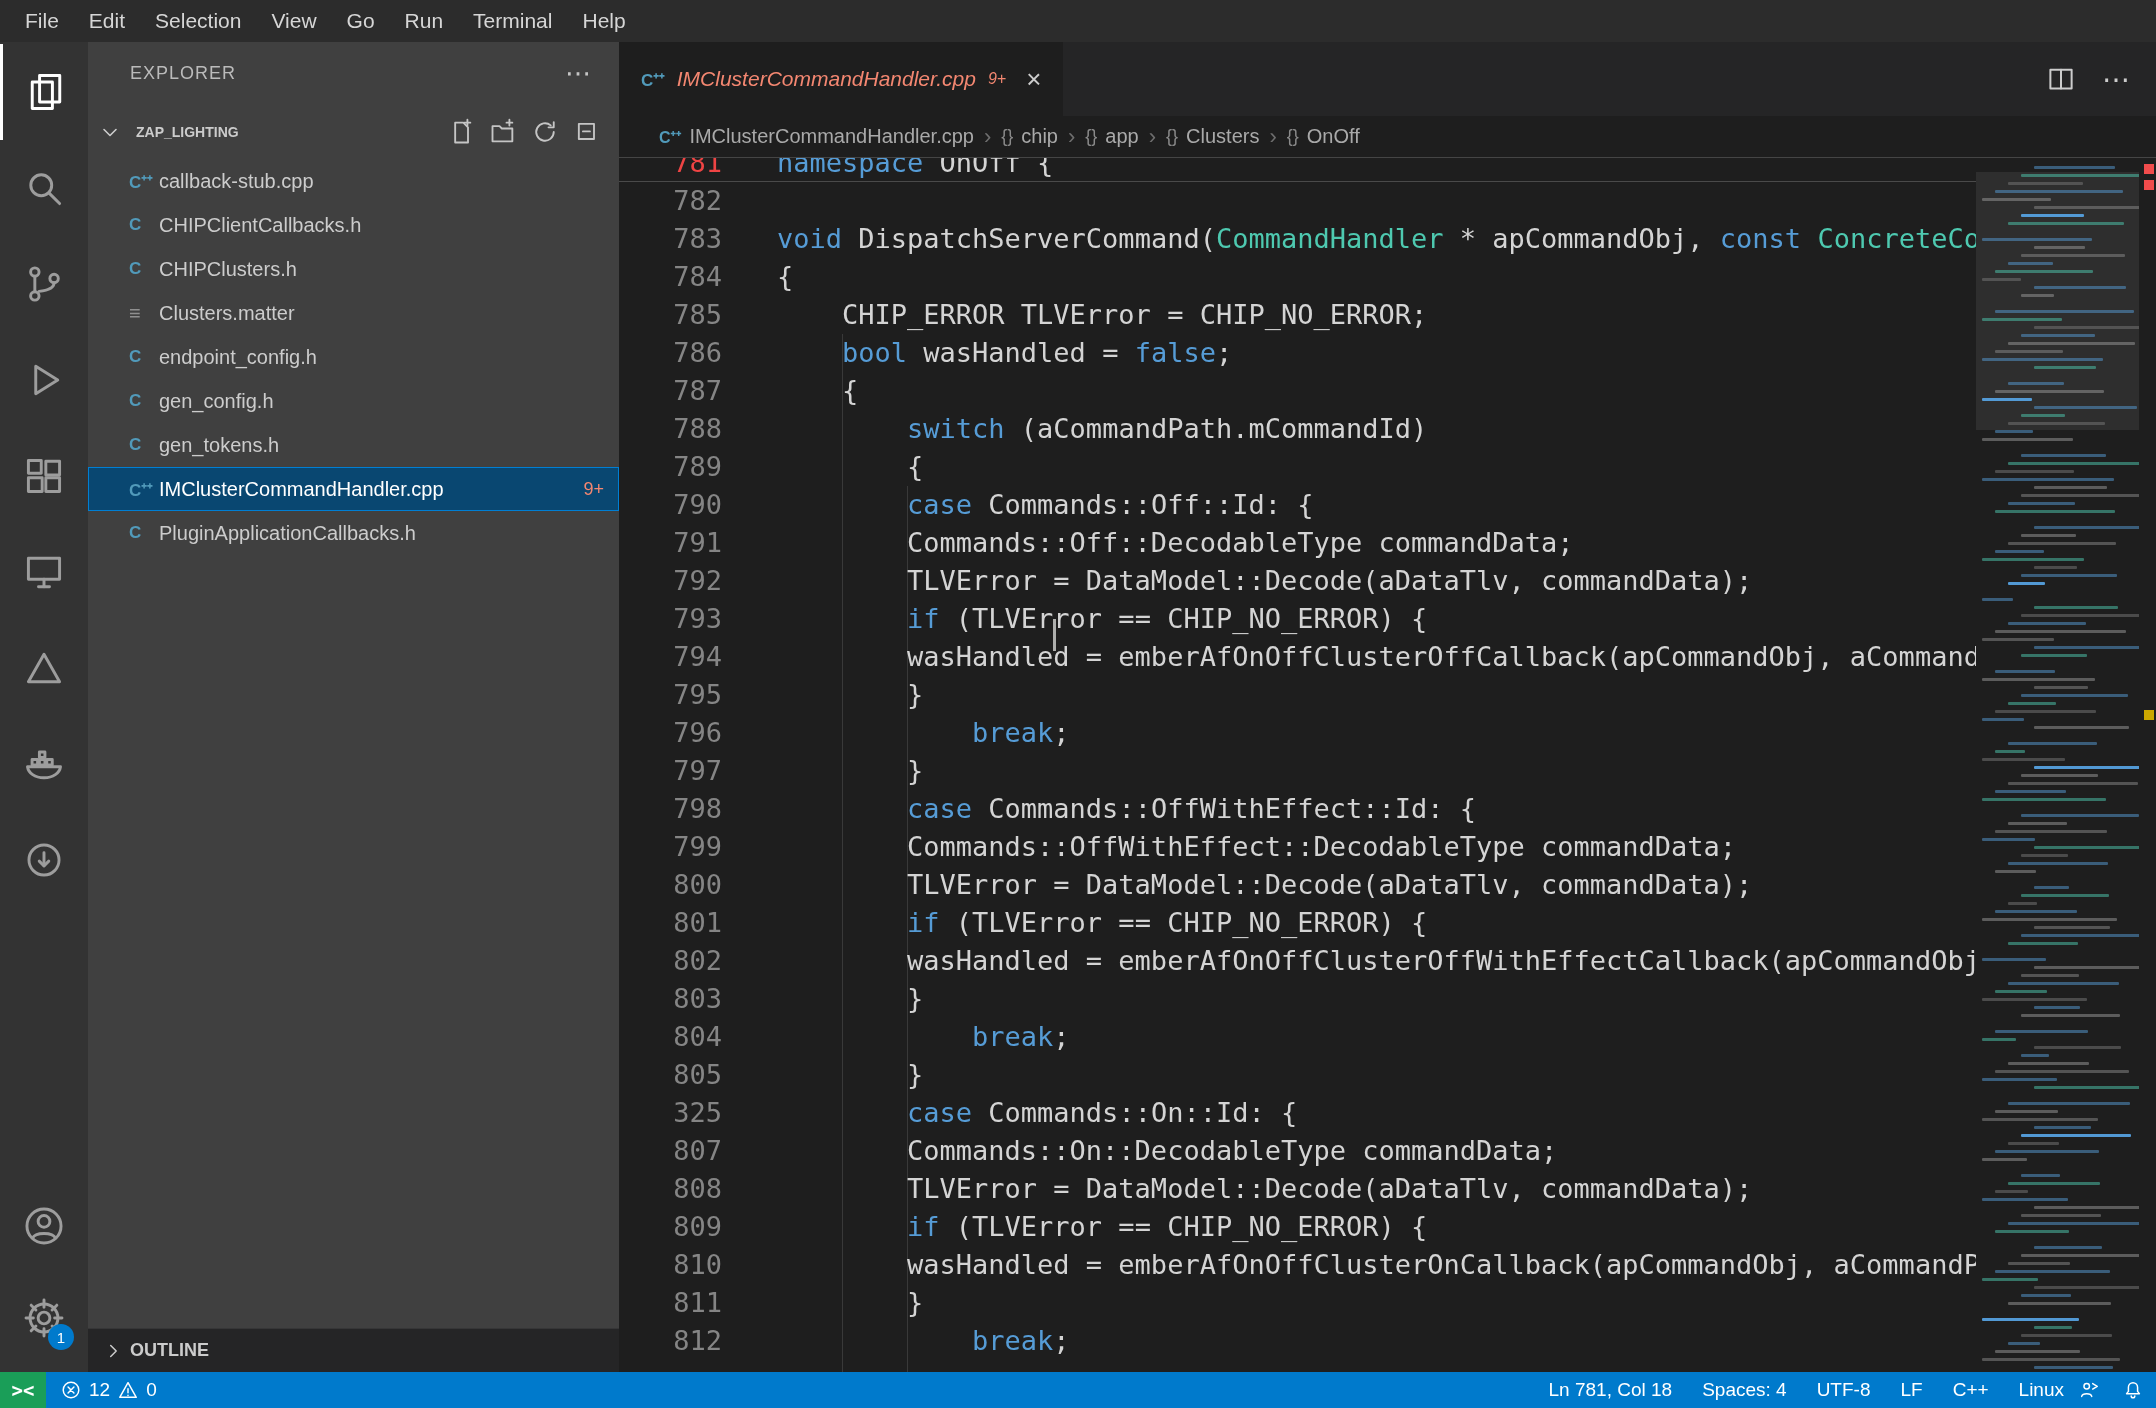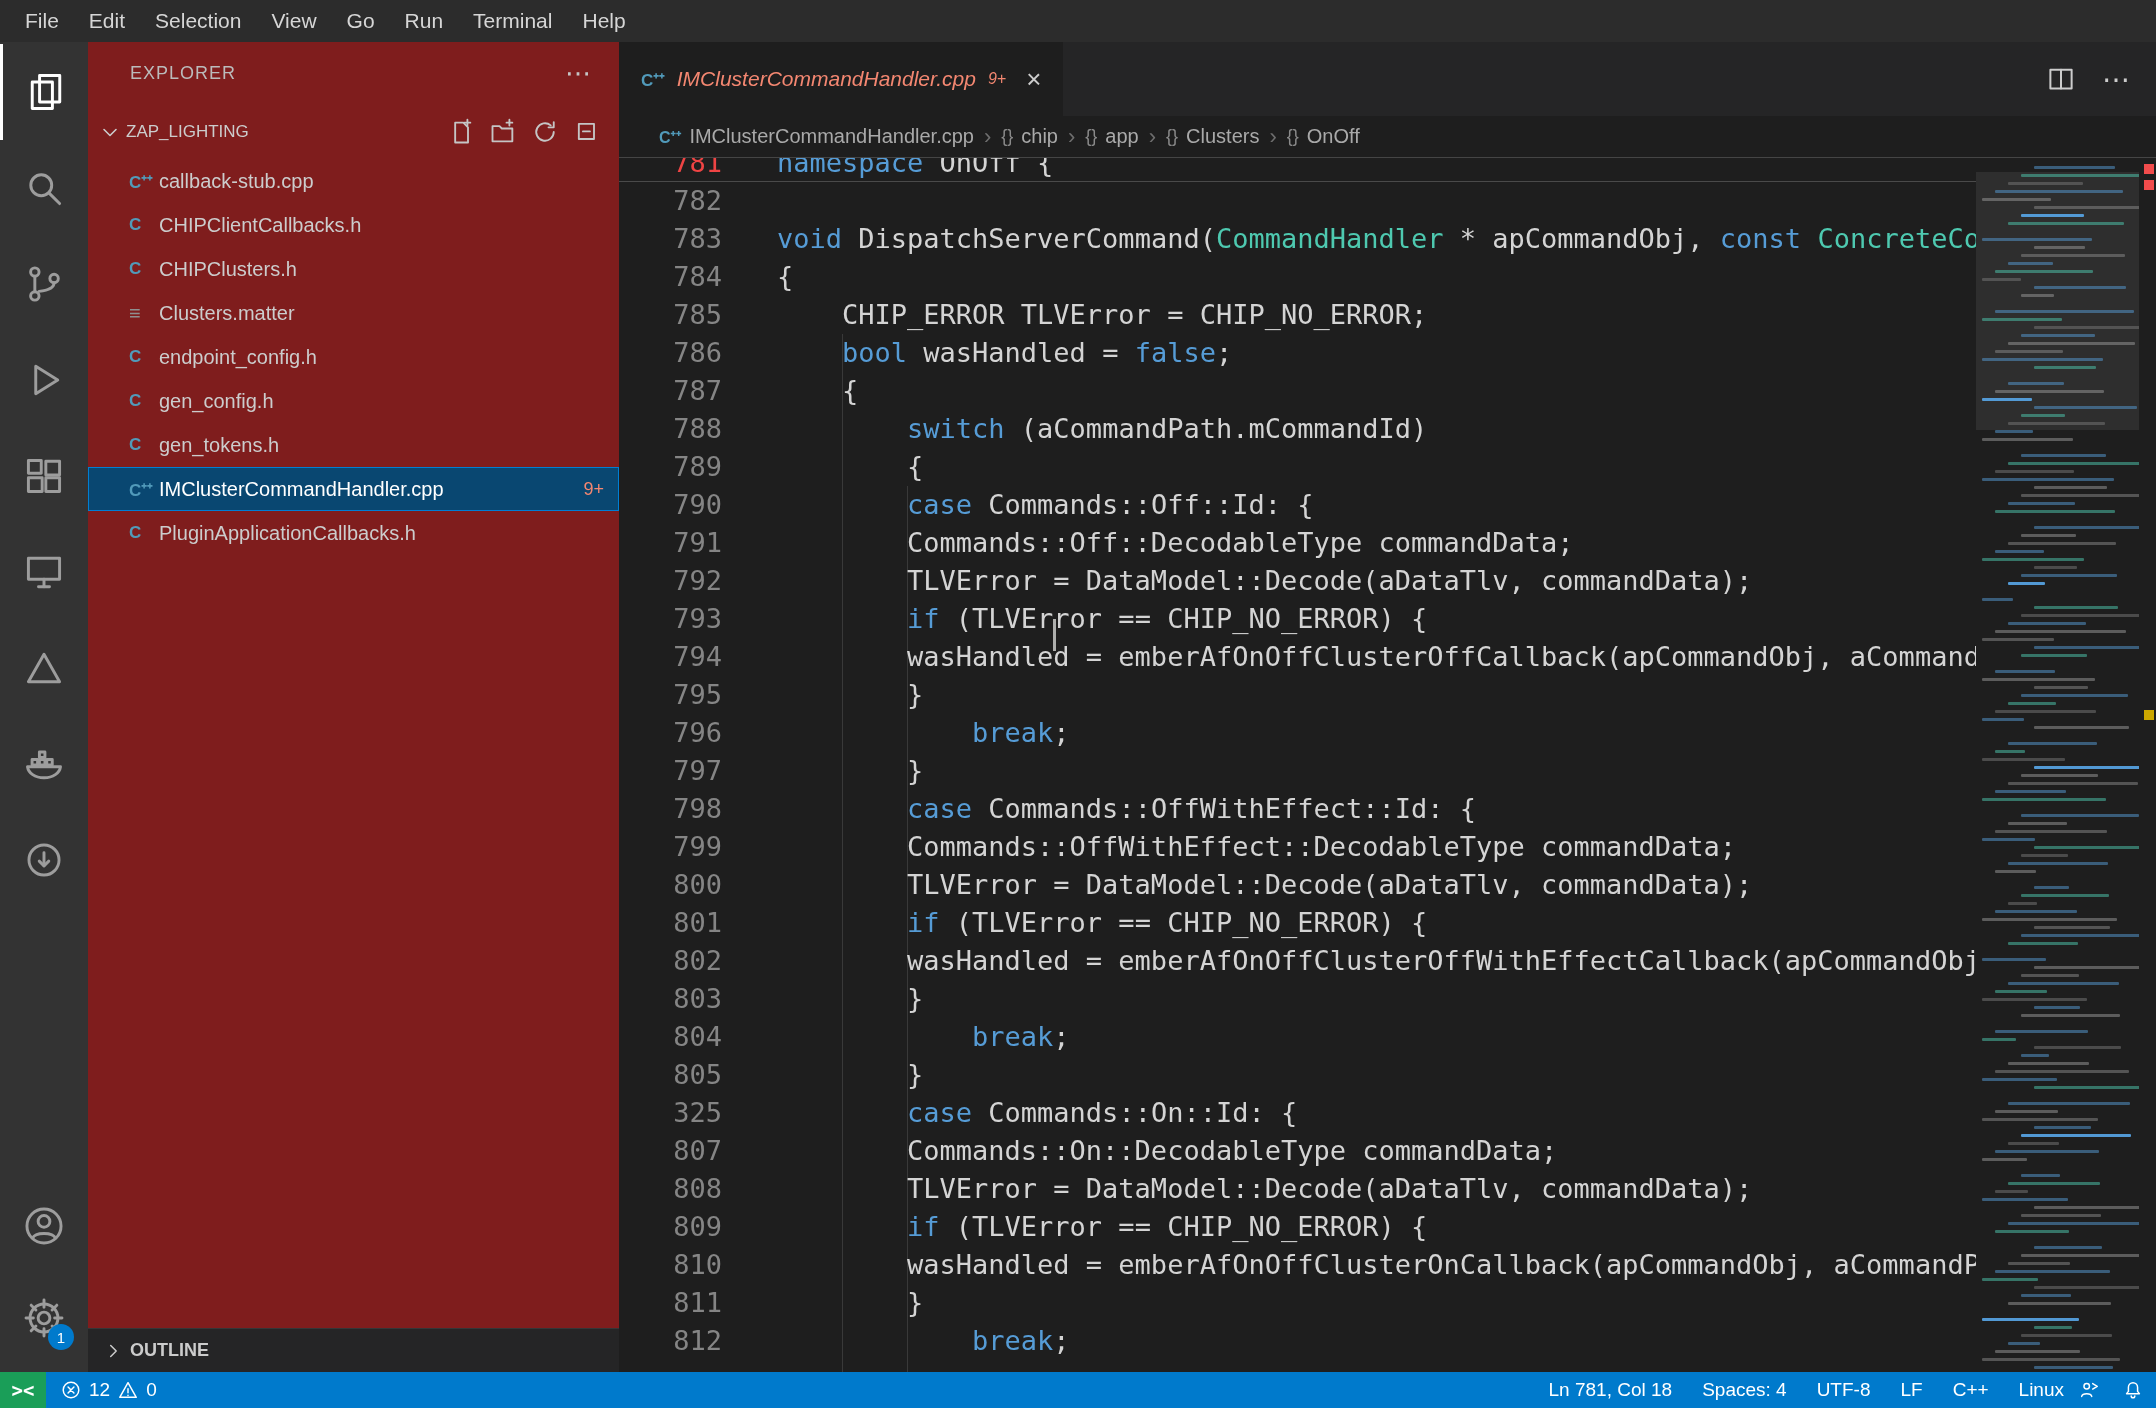--- a/index.html
+++ b/index.html
@@ -15,27 +15,27 @@
   .activitybar{width:88px;height:100%;background:#333333;position:relative;flex:none;}
   .act-top{padding-top:2px;}
   .act-cell{height:96px;display:flex;align-items:center;justify-content:center;color:#9d9d9d;position:relative;cursor:pointer;}
   .act-cell.active{color:#ffffff;border-left:3px solid #ffffff;}
   .act-cell svg{width:44px;height:44px;}
   .act-bottom{position:absolute;bottom:8px;left:0;width:100%;}
   .act-bottom .act-cell{height:92px;}
   .badge-blue{position:absolute;right:14px;bottom:14px;width:26px;height:26px;border-radius:50%;
               background:#007acc;color:#fff;font-size:15px;display:flex;align-items:center;justify-content:center;}
   
-  .sidebar{width:531px;height:100%;background:#7f1d1d;position:relative;flex:none;overflow:hidden;}
+  .sidebar{width:531px;height:100%;background:#404040;position:relative;flex:none;overflow:hidden;}
   .sidebar-title{height:62px;display:flex;align-items:center;padding:0 28px 0 42px;box-sizing:border-box;}
   .sidebar-title .label{font-size:18px;letter-spacing:1px;color:#bbbbbb;}
   .sidebar-title .more{margin-left:auto;font-size:26px;color:#c5c5c5;cursor:pointer;}
   .section-header{height:55px;display:flex;align-items:center;padding:0 18px 0 10px;box-sizing:border-box;}
   .section-header .chev{width:24px;height:24px;color:#cccccc;flex:none;}
-  .section-header .label{font-size:17px;font-weight:normal;color:#cccccc;margin-left:4px;}
+  .section-header .label{font-size:14px;font-weight:bold;color:#cccccc;margin-left:14px;}
   .section-toolbar{margin-left:auto;display:flex;gap:14px;}
   .section-toolbar svg{width:28px;height:28px;color:#c5c5c5;cursor:pointer;}
   .file-row{height:44px;display:flex;align-items:center;padding:0 14px 0 40px;box-sizing:border-box;
             font-size:20px;color:#cccccc;cursor:pointer;border:1px solid transparent;}
   .file-row .ficon{width:30px;flex:none;font-weight:bold;font-size:17px;}
   .ficon.cpp,.ficon.h{color:#519aba;}
   .ficon.matter{color:#8f8f8f;font-size:20px;}
   .file-row.selected{background:#094771;border:1px solid #007fd4;color:#ffffff;}
   .file-row .fbadge{margin-left:auto;color:#f48771;font-size:18px;}
   .outline-row{position:absolute;left:0;bottom:0;width:100%;height:44px;background:#252526;

